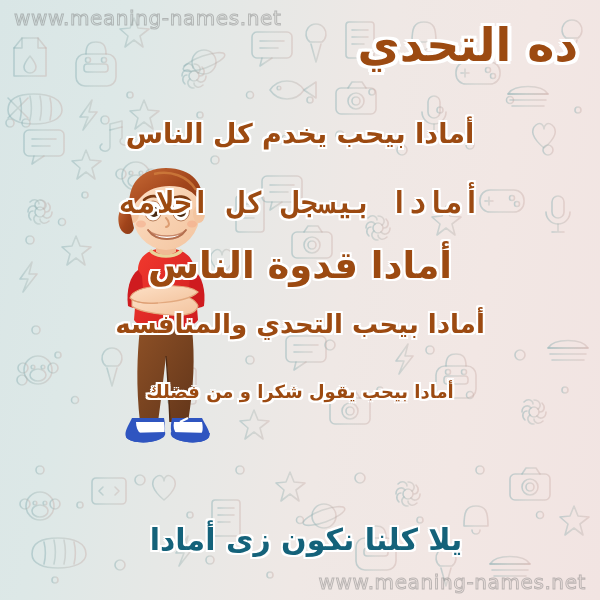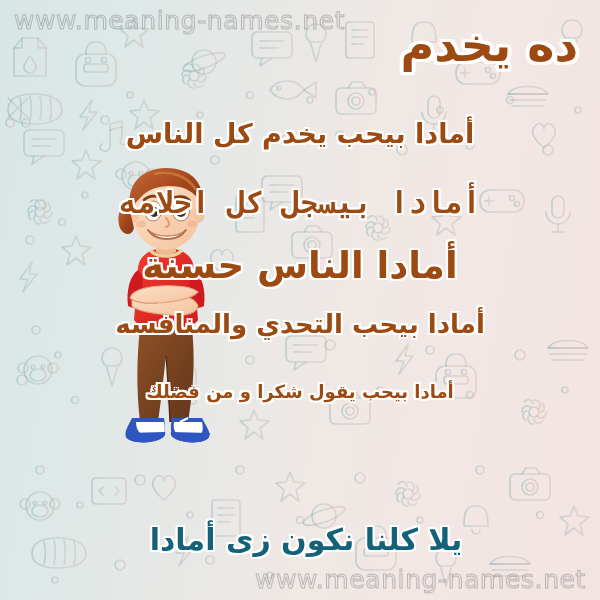--- a/index.html
+++ b/index.html
@@ -28,21 +28,21 @@
     position: absolute;
     inset: 0;
     pointer-events: none;
   }
   .doodle-layer svg { display: block; width: 100%; height: 100%; }
 
   
   .watermark {
     position: absolute;
     font-family: "DejaVu Sans", "Liberation Sans", sans-serif;
-    font-size: 25px;
+    font-size: 20px;
     letter-spacing: 0.6px;
     color: rgba(255,255,255,0.0);
     -webkit-text-stroke: 1px rgba(120,120,120,0.45);
     white-space: nowrap;
     user-select: none;
   }
   .watermark-top { top: 6px; left: 14px; }
   .watermark-bottom { bottom: 6px; right: 14px; }
 
   
@@ -345,21 +345,21 @@
         <use href="#dl-bolt" x="176" y="536"></use>
         <use href="#dl-bread" x="30" y="536"></use>
         <use href="#dl-ice" x="430" y="552"></use>
         <use href="#dl-sand" x="490" y="552"></use>
       </g>
     </svg>
   </div>
 
   <div class="watermark watermark-top">www.meaning-names.net</div>
 
-  <div class="headline">ده يخدم</div>
+  <div class="headline">ده التحدي</div>
 
   <div class="illustration">
     <svg viewBox="0 0 140 290" xmlns="http://www.w3.org/2000/svg" aria-hidden="true">
       <defs>
         <linearGradient id="hairG" x1="0" y1="0" x2="1" y2="1">
           <stop offset="0%" stop-color="#c86b36"></stop>
           <stop offset="55%" stop-color="#a1441b"></stop>
           <stop offset="100%" stop-color="#8a3a16"></stop>
         </linearGradient>
         <linearGradient id="skinG" x1="0" y1="0" x2="1" y2="1">
@@ -431,21 +431,21 @@
       <path d="M52 70 C60 82 82 82 90 70" stroke="#b5704f" stroke-width="1.8" fill="none" stroke-linecap="round"></path>
 
       <ellipse cx="45" cy="64" rx="5" ry="3.5" fill="#f3a584" opacity="0.5"></ellipse>
       <ellipse cx="96" cy="64" rx="5" ry="3.5" fill="#f3a584" opacity="0.5"></ellipse>
     </svg>
   </div>
 
   <div class="lines">
     <span class="line line-1">أمادا بيحب يخدم كل الناس</span>
     <span class="line line-2">أمادا بيسجل كل احلامه</span>
-    <span class="line line-3">أمادا الناس حسنة</span>
+    <span class="line line-3">أمادا قدوة الناس</span>
     <span class="line line-4">أمادا بيحب التحدي والمنافسه</span>
     <span class="line line-5">أمادا بيحب يقول شكرا و من فضلك</span>
   </div>
 
   <div class="footer-line">يلا كلنا نكون زى أمادا</div>
 
   <div class="watermark watermark-bottom">www.meaning-names.net</div>
 
 </div>
 

